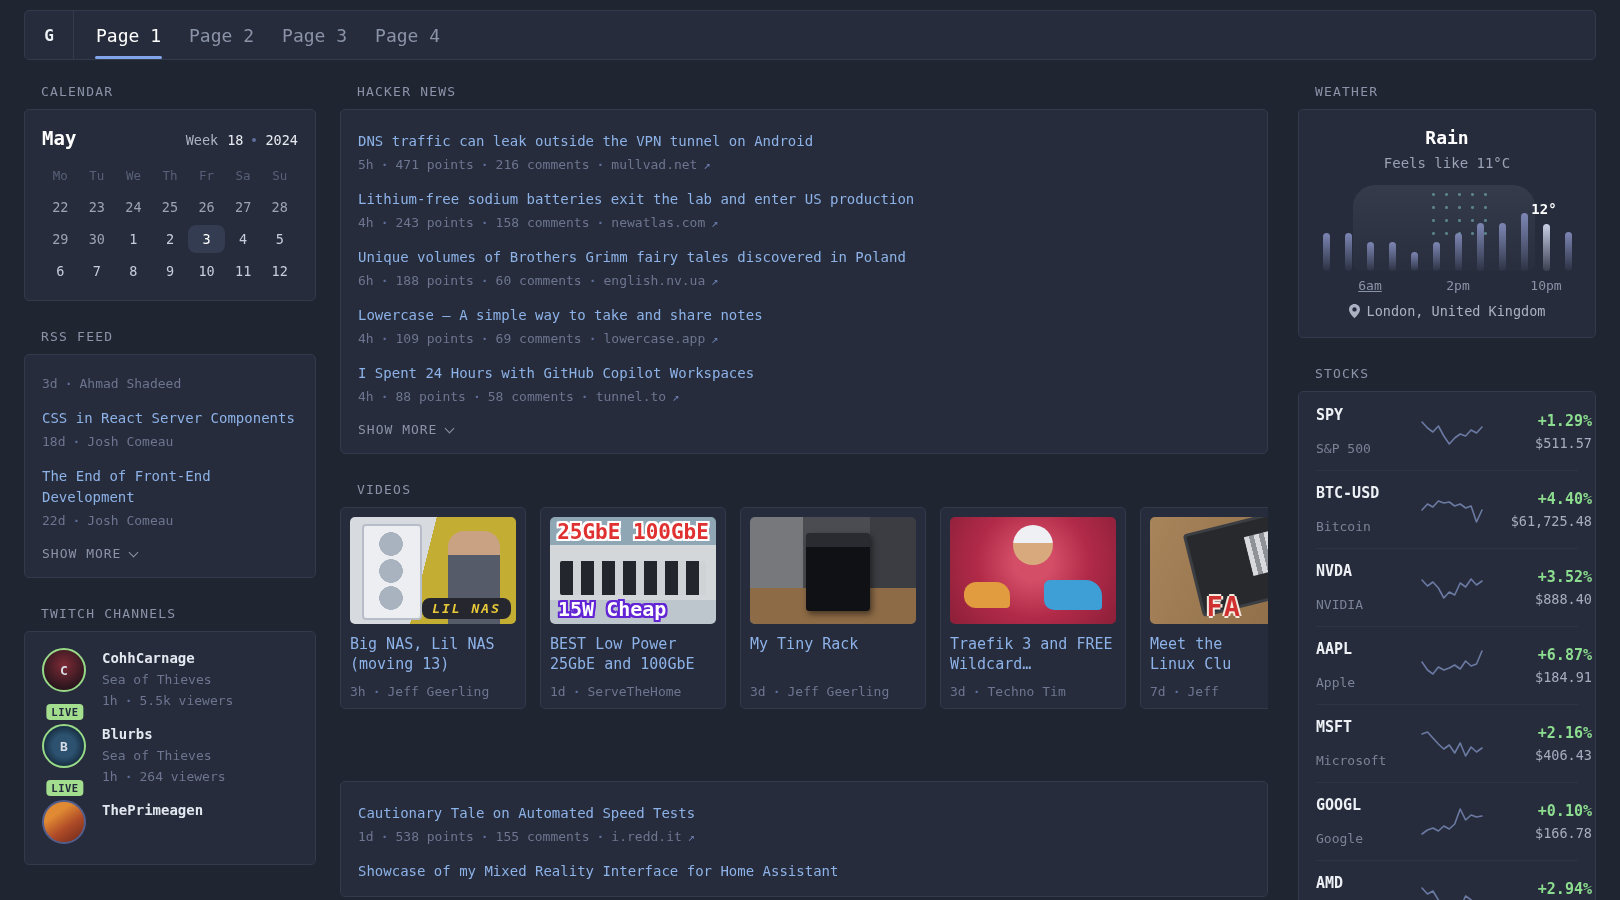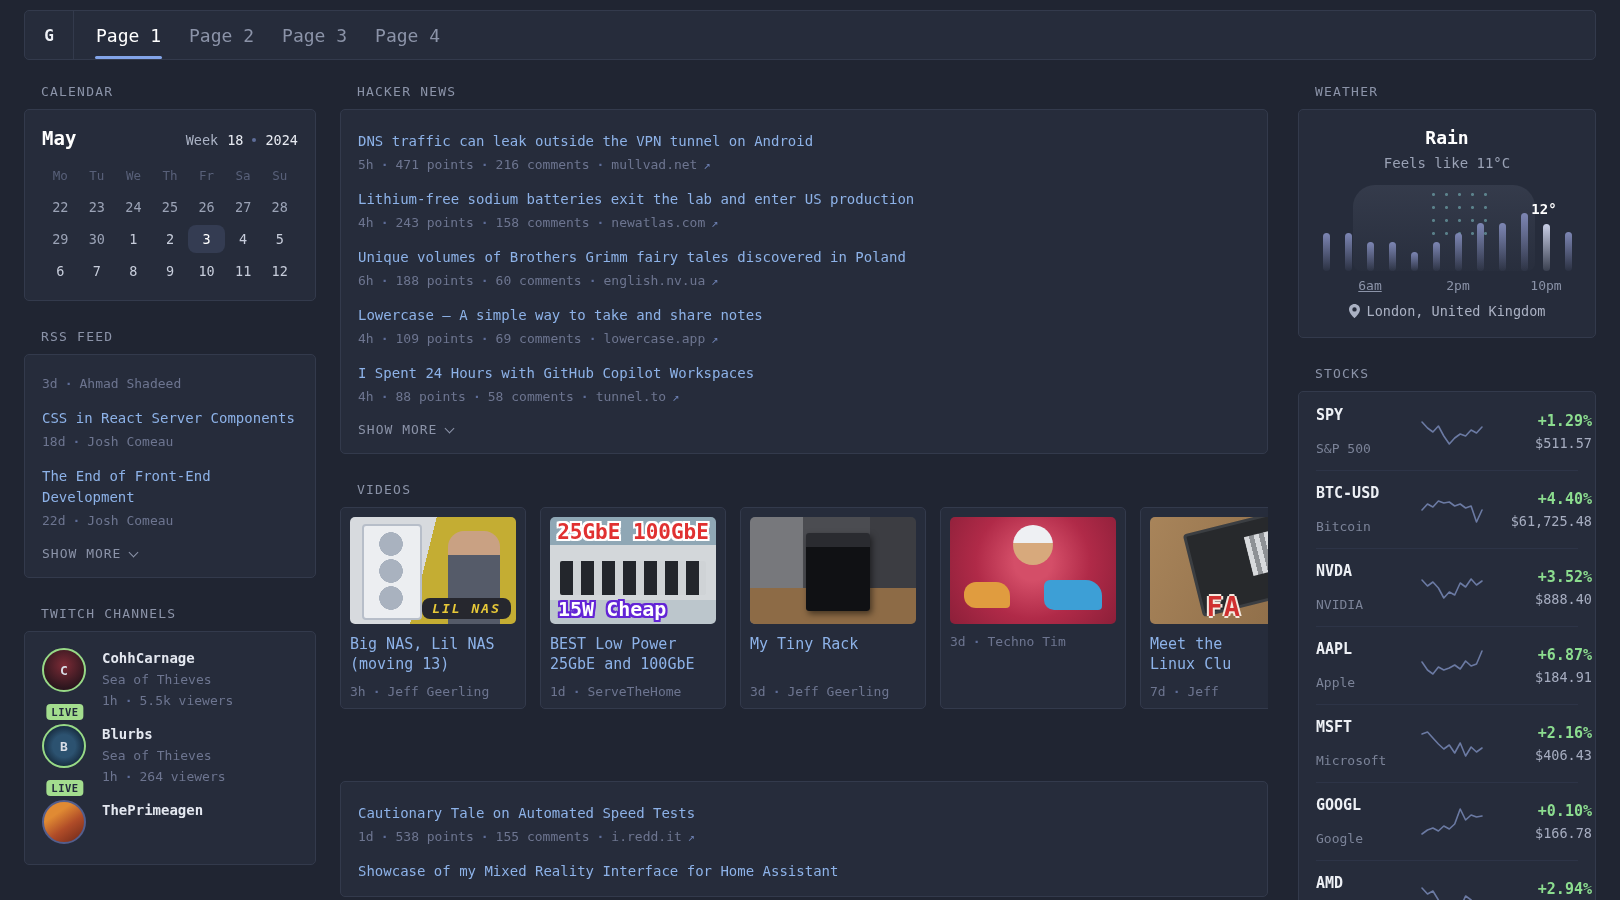--- a/index.html
+++ b/index.html
@@ -444,20 +444,21 @@
                 <span class="dot"></span>
                 <span>Jeff Geerling</span>
               </div>
             </div>
 
             <div class="vcard">
               <div class="thumb thumb-traefik">
                 <span class="deco"></span>
 
               </div>
+              <a class="vtitle">Traefik 3 and FREE Wildcard…</a>
               <div class="meta">
                 <span>3d</span>
                 <span class="dot"></span>
                 <span>Techno Tim</span>
               </div>
             </div>
 
             <div class="vcard">
               <div class="thumb thumb-board">
 

